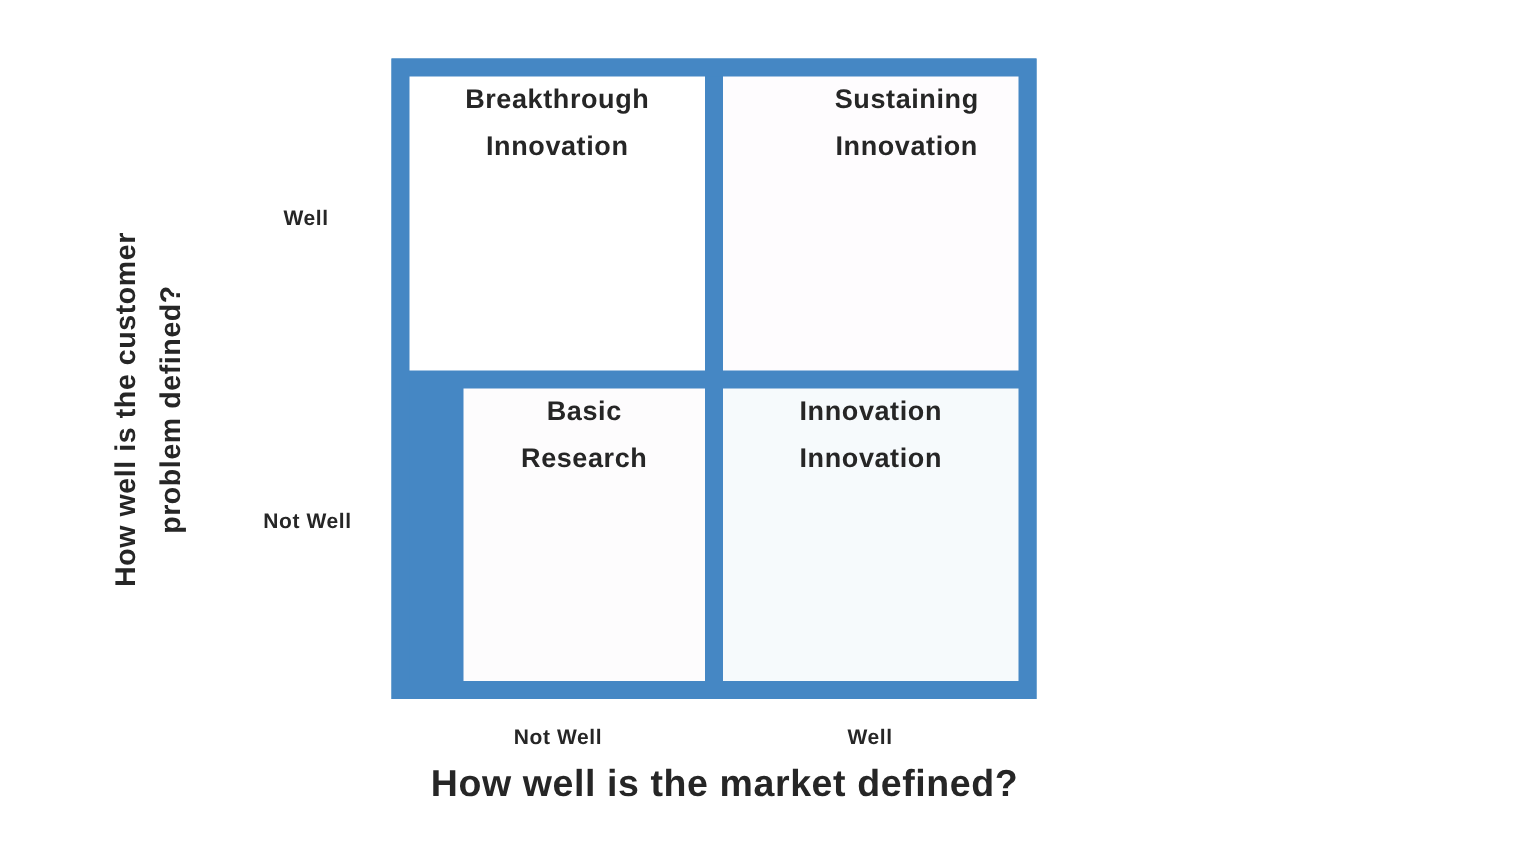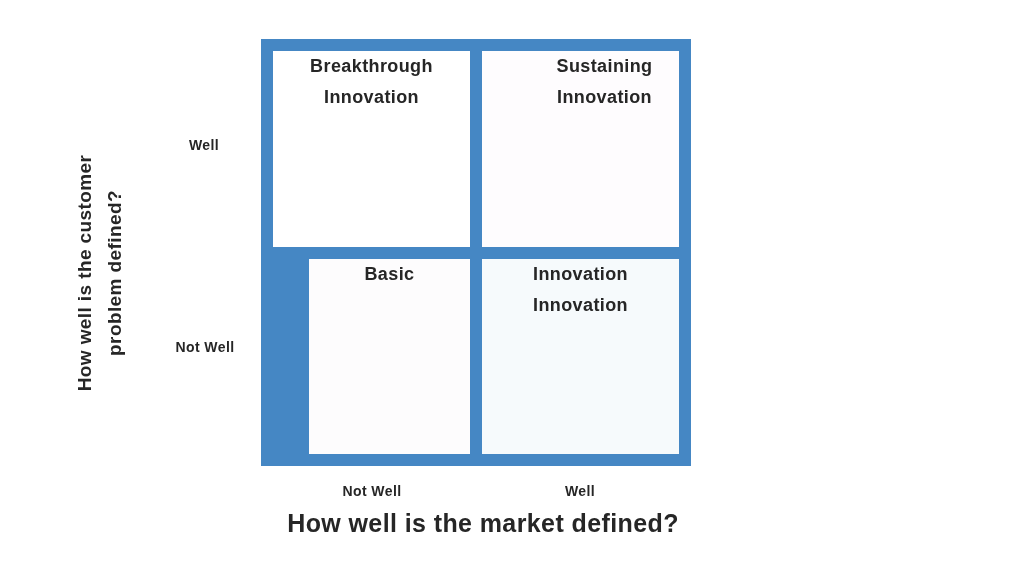--- a/index.html
+++ b/index.html
@@ -110,20 +110,21 @@
     </div>
     <div class="cell cell-tr">
       <div class="cell-label">
         <div>Sustaining</div>
         <div>Innovation</div>
       </div>
     </div>
     <div class="cell cell-bl">
       <div class="cell-label">
         <div>Basic</div>
+        <div>Research</div>
       </div>
     </div>
     <div class="cell cell-br">
       <div class="cell-label">
         <div>Innovation</div>
         <div>Innovation</div>
       </div>
     </div>
   </div>
 

